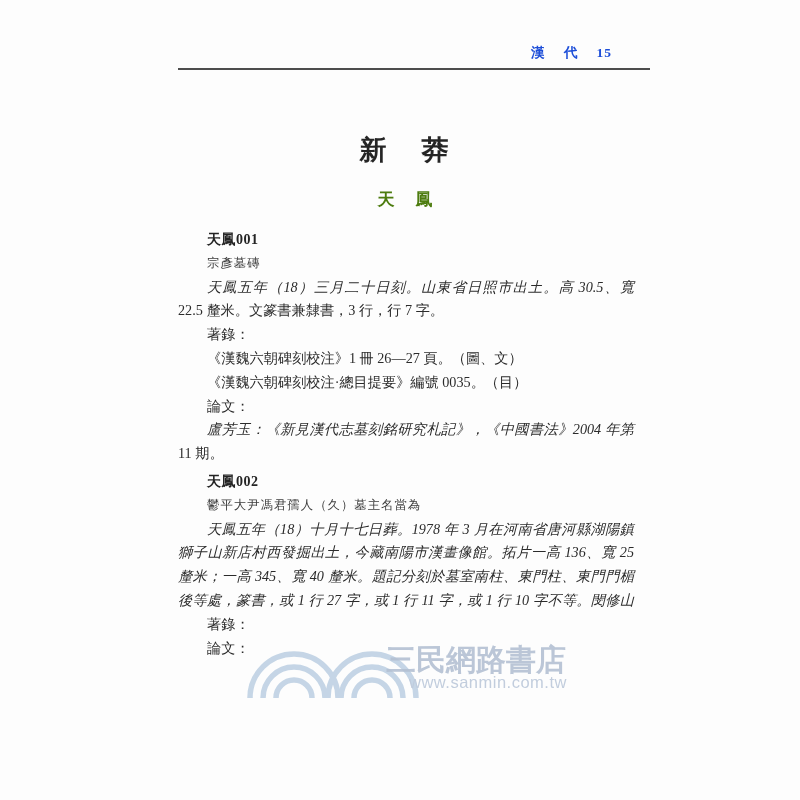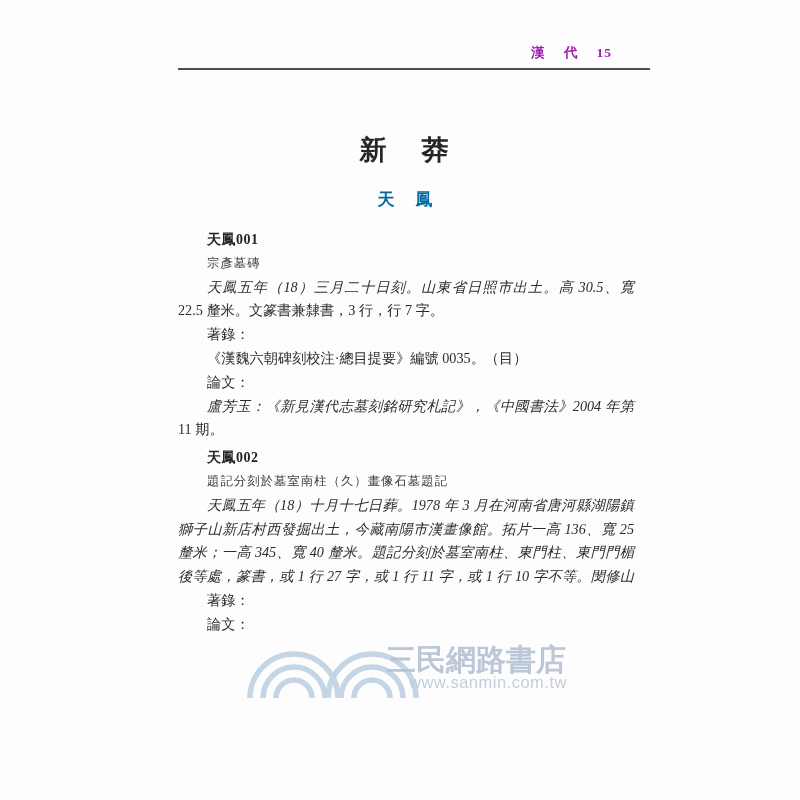--- a/index.html
+++ b/index.html
@@ -4,36 +4,36 @@
 <style>
   html,body{margin:0;padding:0;background:#ffffff;}
   .page{
     position:relative;width:800px;height:800px;background:#fdfdfd;
     font-family:"Liberation Serif","DejaVu Serif",serif;color:#2b2b2b;
     overflow:hidden;
   }
   
   .hdr{
     position:absolute;top:44px;left:178px;width:434px;text-align:right;
-    font-size:13.5px;font-weight:bold;color:#a21caf;
+    font-size:13.5px;font-weight:bold;color:#1d4ed8;
   }
   .hdr .t{letter-spacing:3px;}
   .hdr .num{margin-left:16px;letter-spacing:1px;}
   .rule{
     position:absolute;top:68px;left:178px;width:472px;height:2px;
     background:#4d4d4d;
   }
   
   .sec-title{
     position:absolute;top:132px;left:178px;width:456px;text-align:center;
     font-size:27px;font-weight:bold;letter-spacing:4px;color:#252525;
   }
   .era-title{
     position:absolute;top:188px;left:178px;width:456px;text-align:center;
-    font-size:17px;font-weight:bold;letter-spacing:2px;color:#0369a1;
+    font-size:17px;font-weight:bold;letter-spacing:2px;color:#4d7c0f;
   }
   
   .wm{position:absolute;left:0;top:0;width:716px;height:800px;z-index:0;}
   .wm-arcs{position:absolute;left:232px;top:634px;}
   .wm-text{
     position:absolute;left:386px;top:640px;font-size:30px;font-weight:bold;
     letter-spacing:0px;color:#b4c1d3;opacity:.9;white-space:nowrap;
     font-family:"Liberation Serif","DejaVu Serif",serif;
   }
   .wm-url{
@@ -85,32 +85,33 @@
 
     <div class="entry">
       <div class="line indent entry-id">天鳳001</div>
       <div class="line indent artifact">宗彥墓磚</div>
       <div>
           <div class="line indent just">天鳳五年（18）三月二十日刻。山東省日照市出土。高 30.5、寬</div>
           <div class="line">22.5 釐米。文篆書兼隸書，3 行，行 7 字。</div>
         </div>
       <div class="line indent">著錄：</div>
       <div>
+          <div class="line indent">《漢魏六朝碑刻校注》1 冊 26—27 頁。（圖、文）</div>
           <div class="line indent">《漢魏六朝碑刻校注·總目提要》編號 0035。（目）</div>
         </div>
       <div class="line indent">論文：</div>
       <div>
           <div class="line indent just">盧芳玉：《新見漢代志墓刻銘研究札記》，《中國書法》2004 年第</div>
           <div class="line">11 期。</div>
         </div>
     </div>
 
     <div class="entry">
       <div class="line indent entry-id">天鳳002</div>
-      <div class="line indent artifact">題記分刻於墓室南柱（久）畫像石墓題記</div>
+      <div class="line indent artifact">鬱平大尹馮君孺人（久）墓主名當為</div>
       <div>
           <div class="line indent just">天鳳五年（18）十月十七日葬。1978 年 3 月在河南省唐河縣湖陽鎮</div>
           <div class="line just">獅子山新店村西發掘出土，今藏南陽市漢畫像館。拓片一高 136、寬 25</div>
           <div class="line just">釐米；一高 345、寬 40 釐米。題記分刻於墓室南柱、東門柱、東門門楣</div>
           <div class="line just">後等處，篆書，或 1 行 27 字，或 1 行 11 字，或 1 行 10 字不等。閔修山</div>
         </div>
       <div class="line indent">著錄：</div>
       <div class="line indent">論文：</div>
       <div></div>
     </div>

